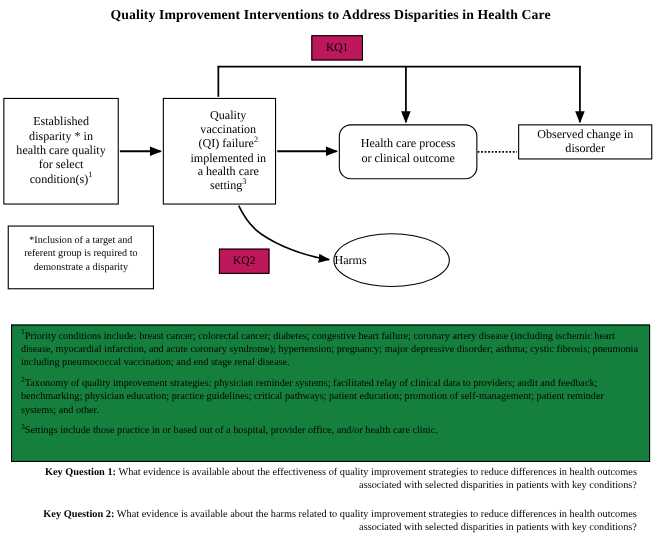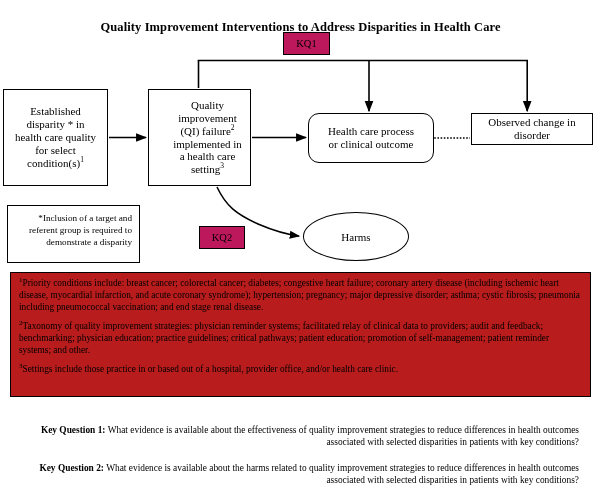--- a/index.html
+++ b/index.html
@@ -21,21 +21,21 @@
     left: 0;
     top: 0;
     width: 601px;
     height: 491px;
     pointer-events: none;
   }
 
   .title {
     position: absolute;
     left: 0;
-    top: 20px;
+    top: 6px;
     width: 601px;
     text-align: center;
     font-size: 12.5px;
     font-weight: bold;
     letter-spacing: 0.1px;
   }
 
   .node {
     position: absolute;
     box-sizing: border-box;
@@ -71,41 +71,41 @@
 
   #ellipse-harms {
     position: absolute;
     left: 303px; top: 212px; width: 106px; height: 49px;
     box-sizing: border-box;
     background: #ffffff;
     border: 1.4px solid #000000;
     border-radius: 50%;
     display: flex;
     align-items: center;
-    justify-content: center;
+    justify-content: flex-start;
     font-size: 11px;
   }
 
   #box-inclusion {
     position: absolute;
     left: 7px; top: 205px; width: 133px; height: 58px;
     box-sizing: border-box;
     background: #ffffff;
     border: 1.6px solid #000000;
     padding: 6px 7px 0 7px;
     font-size: 9.2px;
     line-height: 1.32;
-    text-align: right;
+    text-align: center;
   }
 
   #panel-footnotes {
     position: absolute;
-    left: 10px; top: 272px; width: 581px; height: 125px;
-    box-sizing: border-box;
-    background: #b91c1c;
+    left: 10px; top: 295px; width: 581px; height: 125px;
+    box-sizing: border-box;
+    background: #15803d;
     border: 1.3px solid #000000;
     padding: 5px 8px;
   }
   .fn {
     font-size: 9.3px;
     line-height: 1.29;
     text-align: left;
     margin-bottom: 7px;
   }
   .fn:last-child { margin-bottom: 0; }
@@ -160,21 +160,21 @@
       <span>disparity * in</span><br>
       <span>health care quality</span><br>
       <span>for select</span><br>
       <span>condition(s)</span><sup>1</sup>
     </div>
   </div>
 
   <div class="node" id="box-qi">
     <div class="inner">
       <span>Quality</span><br>
-      <span>improvement</span><br>
+      <span>vaccination</span><br>
       <span>(QI) failure</span><sup>2</sup><br>
       <span>implemented in</span><br>
       <span>a health care</span><br>
       <span>setting</span><sup>3</sup>
     </div>
   </div>
 
   <div class="node" id="box-process">
     <div class="inner">
       <span>Health care process</span><br>

